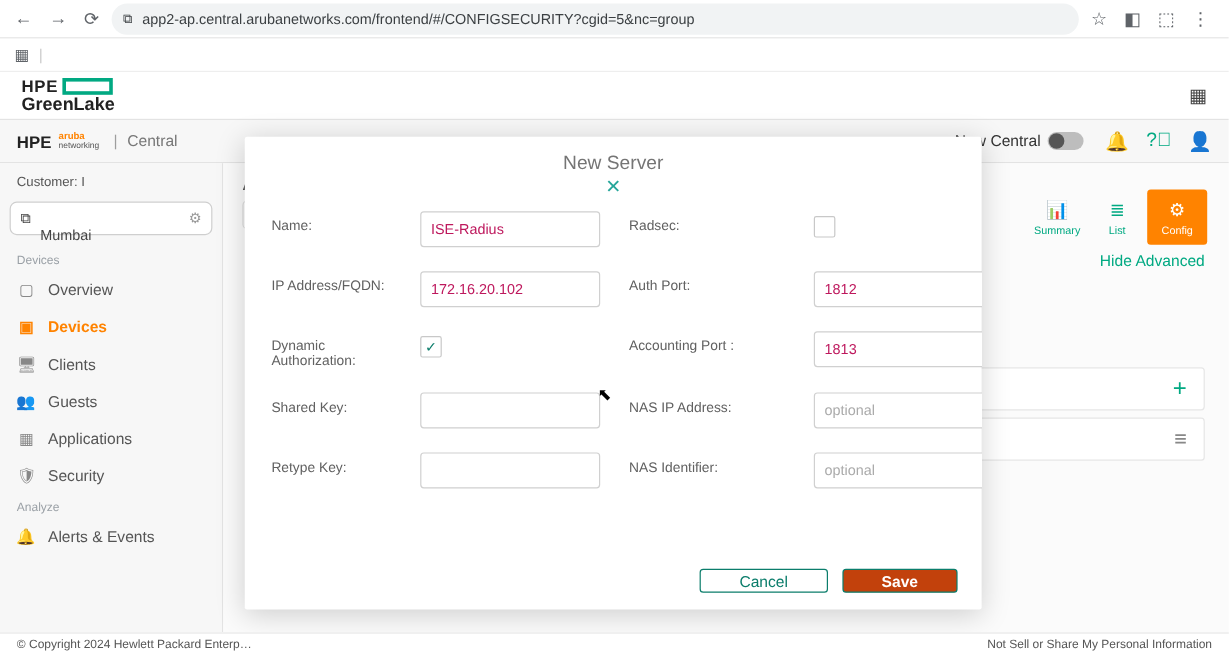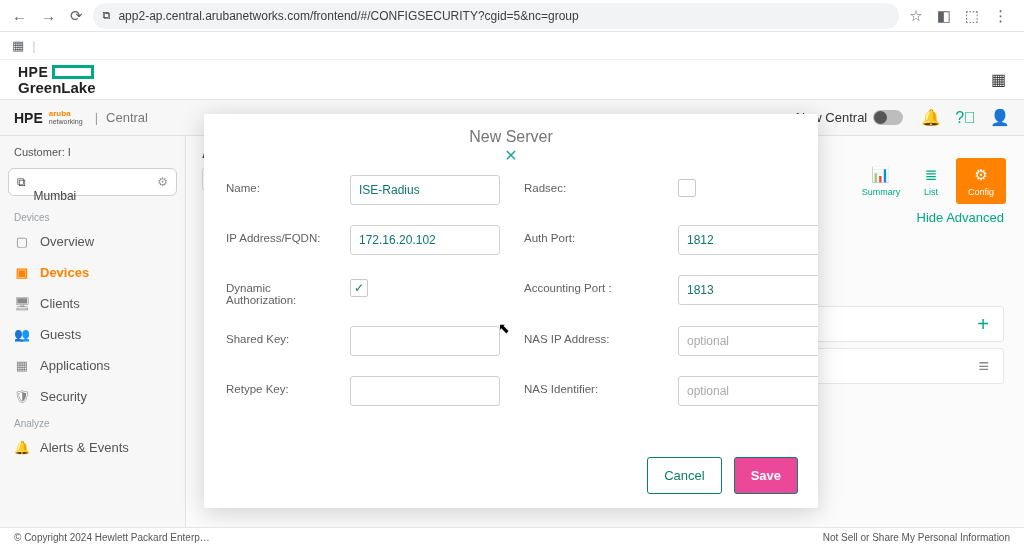--- a/index.html
+++ b/index.html
@@ -52,27 +52,27 @@
   
   .modal-mask{position:fixed;top:100px;left:0;right:0;bottom:20px;background:rgba(245,245,245,0.0);}
   .modal{position:fixed;top:114px;left:204px;width:614px;height:394px;background:#fff;box-shadow:0 4px 24px rgba(0,0,0,0.18);border-radius:2px;display:flex;flex-direction:column;}
   .modal-head{display:flex;align-items:center;justify-content:space-between;padding:14px 20px 4px;flex-direction:column;}
   .modal-title{font-size:16px;color:#757575;}
   .close{color:#26a69a;font-size:16px;cursor:pointer;}
   .modal-body{flex:1;overflow:auto;padding:6px 22px 4px 22px;display:grid;grid-template-columns:100px 150px 130px 150px;column-gap:24px;row-gap:20px;align-content:start;align-items:start;font-size:11.5px;color:#616161;}
   .modal-body::-webkit-scrollbar{width:8px;}
   .modal-body::-webkit-scrollbar-thumb{background:#cfcfcf;border-radius:4px;}
   .lbl{padding-top:7px;}
-  .inp{height:30px;border:1px solid #d0d0d0;border-radius:3px;padding:0 8px;font-size:12px;color:#0f766e;width:100%;}
+  .inp{height:30px;border:1px solid #d0d0d0;border-radius:3px;padding:0 8px;font-size:12px;color:#be185d;width:100%;}
   .inp::placeholder{color:#aaa;}
   .chk{width:18px;height:18px;border:1px solid #c8c8c8;border-radius:2px;display:flex;align-items:center;justify-content:center;color:#0b7d6b;font-size:12px;margin-top:4px;}
   .modal-foot{display:flex;justify-content:flex-end;gap:12px;padding:10px 20px 14px;}
-  .btn{height:37px;padding:0 16px;border-radius:3px;font-size:13px;cursor:pointer;display:flex;align-items:center;}
+  .btn{height:20px;padding:0 32px;border-radius:3px;font-size:13px;cursor:pointer;display:flex;align-items:center;}
   .btn-cancel{background:#fff;border:1px solid #0b7d6b;color:#0b7d6b;}
-  .btn-save{background:#ec4899;border:1px solid #0b7d6b;color:#fff;font-weight:600;}
+  .btn-save{background:#c2410c;border:1px solid #0b7d6b;color:#fff;font-weight:600;}
   
   .footer{position:fixed;bottom:0;left:0;right:0;height:20px;background:#fff;border-top:1px solid #e6e6e6;display:flex;align-items:center;justify-content:space-between;padding:0 14px;font-size:10px;color:#555;}
   
   .cursor{position:fixed;top:320px;left:498px;font-size:14px;color:#000;pointer-events:none;}
 </style>
 </head>
 <body>
 
 <div class="browser-bar">
   <div class="nav-icons">

